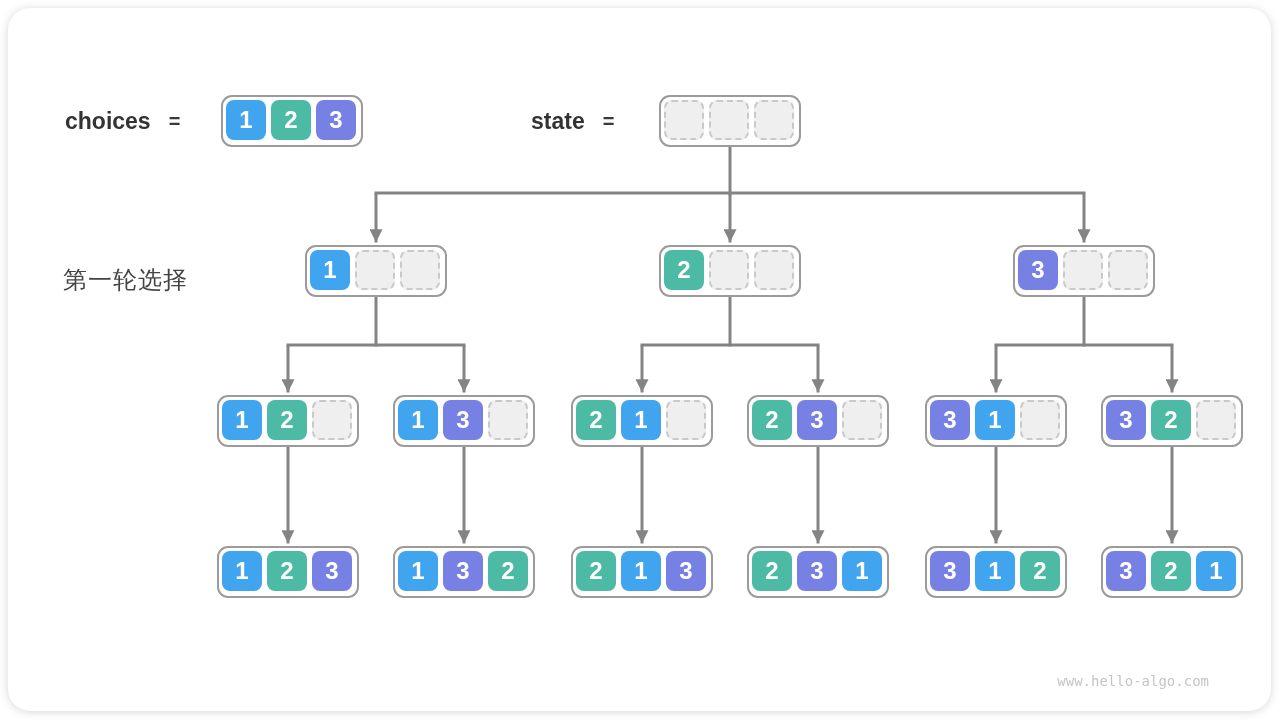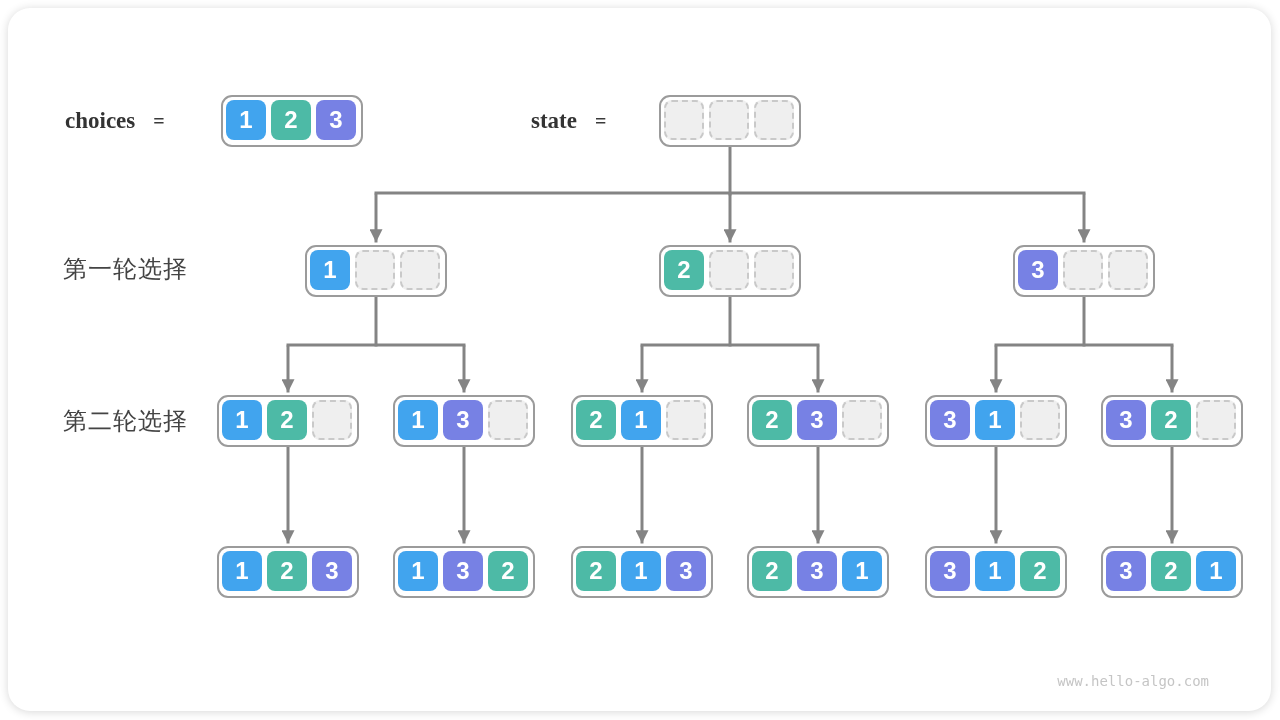--- a/index.html
+++ b/index.html
@@ -61,21 +61,21 @@
   }
 
   
   .hgroup {
     position: absolute;
     top: 87px;
     height: 52px;
     display: flex;
     align-items: center;
     gap: 18px;
-    font-family: Liberation Serif, serif;
+    font-family: Liberation Sans, sans-serif;
     font-weight: 700;
     font-size: 23px;
     color: #333333;
     z-index: 2;
   }
   .hgroup .eq { font-size: 20px; color: #3a3a3a; }
 
   
   .row-label {
     position: absolute;
@@ -161,22 +161,21 @@
   <div class="hgroup" style="left:523px">
     <span>state</span>
     <span class="eq">=</span>
   </div>
   <div class="node" style="left:651px;top:87px">
     <span class="cell empty"></span>
     <span class="cell empty"></span>
     <span class="cell empty"></span>
   </div>
 
-  <div class="row-label" style="top:235px">第一轮选择</div>
-  <div class="row-label" style="top:387px">第二轮选择</div>
+  <div class="row-label" style="top:246px">第一轮选择</div>
 
   <div class="node" style="left:297px;top:237px">
     <span class="cell filled" style="background: rgb(65, 164, 238);">1</span>
     <span class="cell empty"></span>
     <span class="cell empty"></span>
   </div>
   <div class="node" style="left:651px;top:237px">
     <span class="cell filled" style="background: rgb(77, 186, 166);">2</span>
     <span class="cell empty"></span>
     <span class="cell empty"></span>

